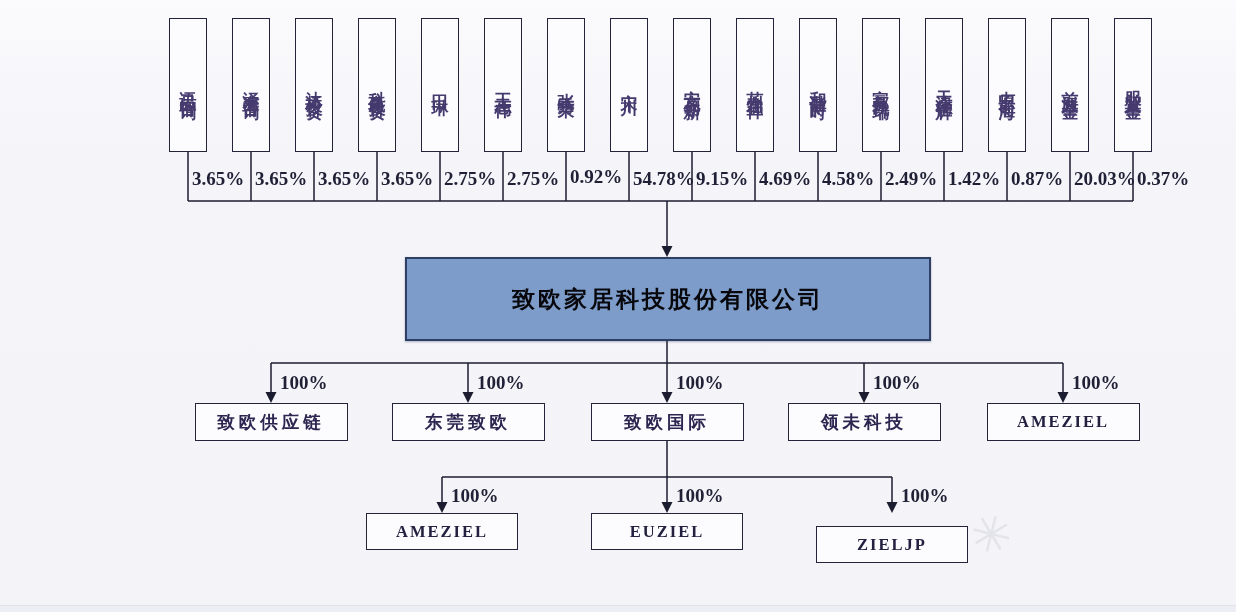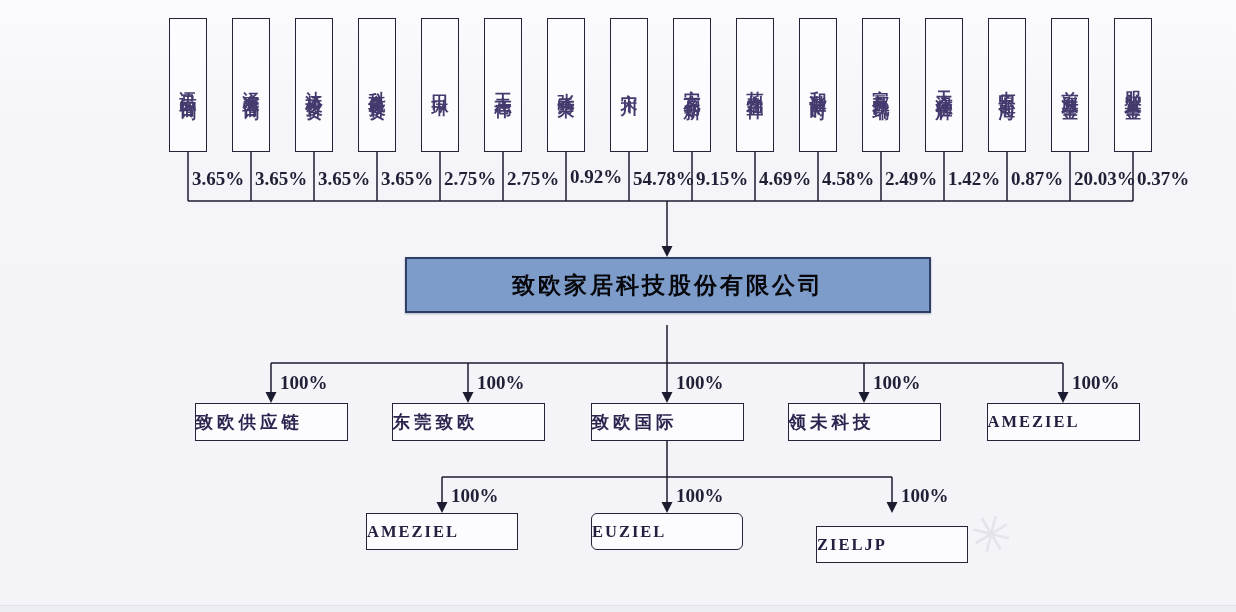--- a/index.html
+++ b/index.html
@@ -29,21 +29,21 @@
     border:2px solid #2e3f66;
     box-shadow:0 1px 2px rgba(40,50,90,.35);
   }
   .co-name{
     font-family:"Liberation Sans","DejaVu Sans",sans-serif;
     font-size:23px;font-weight:800;letter-spacing:3px;color:#07070c;
   }
   .sub-box{
     position:absolute;height:38px;box-sizing:border-box;
     border:1.5px solid #23233a;background:#fcfcfe;
-    display:flex;align-items:center;justify-content:flex-start;
+    display:flex;align-items:center;justify-content:center;
     font-size:17.5px;font-weight:700;color:#2c2550;letter-spacing:4px;
   }
   .sub-box.latin{letter-spacing:2px;font-size:16.5px;color:#232040;}
   #watermark{position:absolute;right:16px;bottom:6px;width:250px;height:92px;pointer-events:none;}
   #wm-logo{
     position:absolute;left:0;top:-4px;font-size:50px;color:#d7d7df;
     transform:rotate(14deg);opacity:.55;line-height:1;
     font-family:"DejaVu Sans",sans-serif;
   }
   #wm-ghost{
@@ -168,21 +168,21 @@
       <div class="sh-box" style="left: 1051px; top: 18px;">
         <span class="sh-name">前海基金</span>
       </div>
       <div class="pct" style="left: 1074px; top: 169px;">20.03%</div>
       <div class="sh-box" style="left: 1114px; top: 18px;">
         <span class="sh-name">服贸基金</span>
       </div>
       <div class="pct" style="left: 1137px; top: 169px;">0.37%</div>
     </div>
 
-  <div class="co-box" id="company-box" style="left: 405px; top: 257px; width: 526px; height: 56px; background: rgb(125, 156, 201); border-color: rgb(46, 63, 102);">
+  <div class="co-box" id="company-box" style="left: 405px; top: 257px; width: 526px; height: 84px; background: rgb(125, 156, 201); border-color: rgb(46, 63, 102);">
     <span class="co-name">致欧家居科技股份有限公司</span>
   </div>
 
   <div id="subsidiaries-layer">
       <div class="pct" style="left: 280px; top: 373px;">100%</div>
       <div class="sub-box" style="left: 194.5px; top: 403px; width: 153px;">
         <span>致欧供应链</span>
       </div>
       <div class="pct" style="left: 477px; top: 373px;">100%</div>
       <div class="sub-box" style="left: 391.5px; top: 403px; width: 153px;">
@@ -200,21 +200,21 @@
       <div class="sub-box latin" style="left: 986.5px; top: 403px; width: 153px;">
         <span>AMEZIEL</span>
       </div>
     </div>
   <div id="grandchildren-layer">
       <div class="pct" style="left: 451px; top: 486px;">100%</div>
       <div class="sub-box latin" style="left: 366px; top: 513px; width: 152px; height: 37px;">
         <span>AMEZIEL</span>
       </div>
       <div class="pct" style="left: 676px; top: 486px;">100%</div>
-      <div class="sub-box latin" style="left: 591px; top: 513px; width: 152px; height: 37px; border-radius: 6px;">
+      <div class="sub-box latin" style="left: 591px; top: 513px; width: 152px; height: 37px;">
         <span>EUZIEL</span>
       </div>
       <div class="pct" style="left: 901px; top: 486px;">100%</div>
       <div class="sub-box latin" style="left: 816px; top: 526px; width: 152px; height: 37px;">
         <span>ZIELJP</span>
       </div>
     </div>
 
   <div id="watermark">
     <span id="wm-logo">✳</span>

